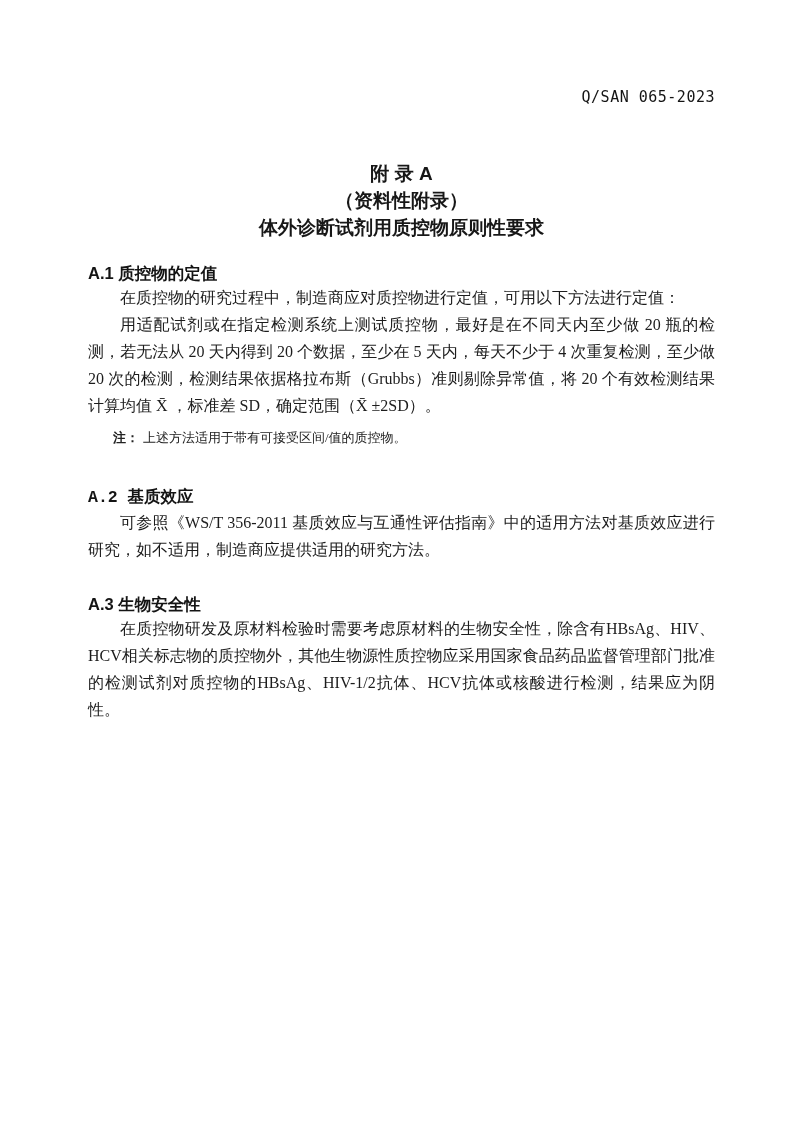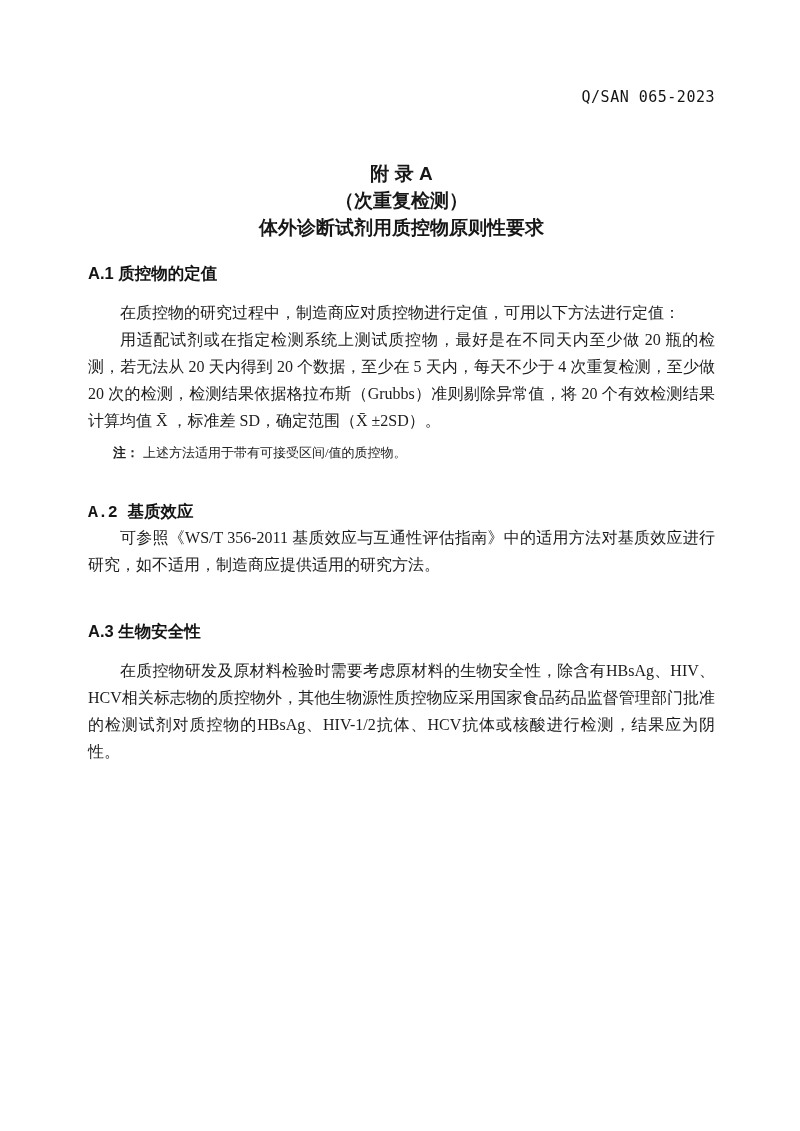--- a/index.html
+++ b/index.html
@@ -40,30 +40,30 @@
   .section-heading {
     font-family: "Liberation Sans", sans-serif;
     font-weight: bold;
     font-size: 16.5px;
     color: #141414;
     margin: 0;
     line-height: 22px;
   }
   .heading-a1 { margin-top: 21px; }
   .heading-a2 { margin-top: 38px; font-family: Liberation Mono, monospace; }
-  .heading-a3 { margin-top: 42px; }
+  .heading-a3 { margin-top: 30px; }
   .body-para {
     margin: 0;
     text-indent: 2em;
     font-size: 16px;
     line-height: 27px;
     text-align: justify;
     color: #1c1c1c;
   }
-  .first-para { margin-top: 15px; }
+  .first-para { }
   .note {
     margin-top: 7px;
     margin-left: 25px;
     display: flex;
     align-items: flex-start;
     font-size: 13px;
     line-height: 23px;
     color: #222222;
   }
   .note-label {
@@ -88,21 +88,21 @@
 </style>
 </head>
 <body>
 
 <div class="page">
 
   <div class="doc-code">Q/SAN 065-2023</div>
 
   <div class="title-block">
     <div class="title-line">附 录 A</div>
-    <div class="title-line">（次重复检测）</div>
+    <div class="title-line">（资料性附录）</div>
     <div class="title-line">体外诊断试剂用质控物原则性要求</div>
   </div>
 
   <section>
     <h2 class="section-heading heading-a1">A.1 质控物的定值</h2>
     <p class="body-para first-para">在质控物的研究过程中，制造商应对质控物进行定值，可用以下方法进行定值：</p>
     <p class="body-para">用适配试剂或在指定检测系统上测试质控物，最好是在不同天内至少做 20 瓶的检测，若无法从 20 天内得到 20 个数据，至少在 5 天内，每天不少于 4 次重复检测，至少做 20 次的检测，检测结果依据格拉布斯（Grubbs）准则剔除异常值，将 20 个有效检测结果计算均值 X̄ ，标准差 SD，确定范围（X̄ ±2SD）。</p>
     <div class="note">
       <span class="note-label">注：</span>
       <div class="note-lines">

